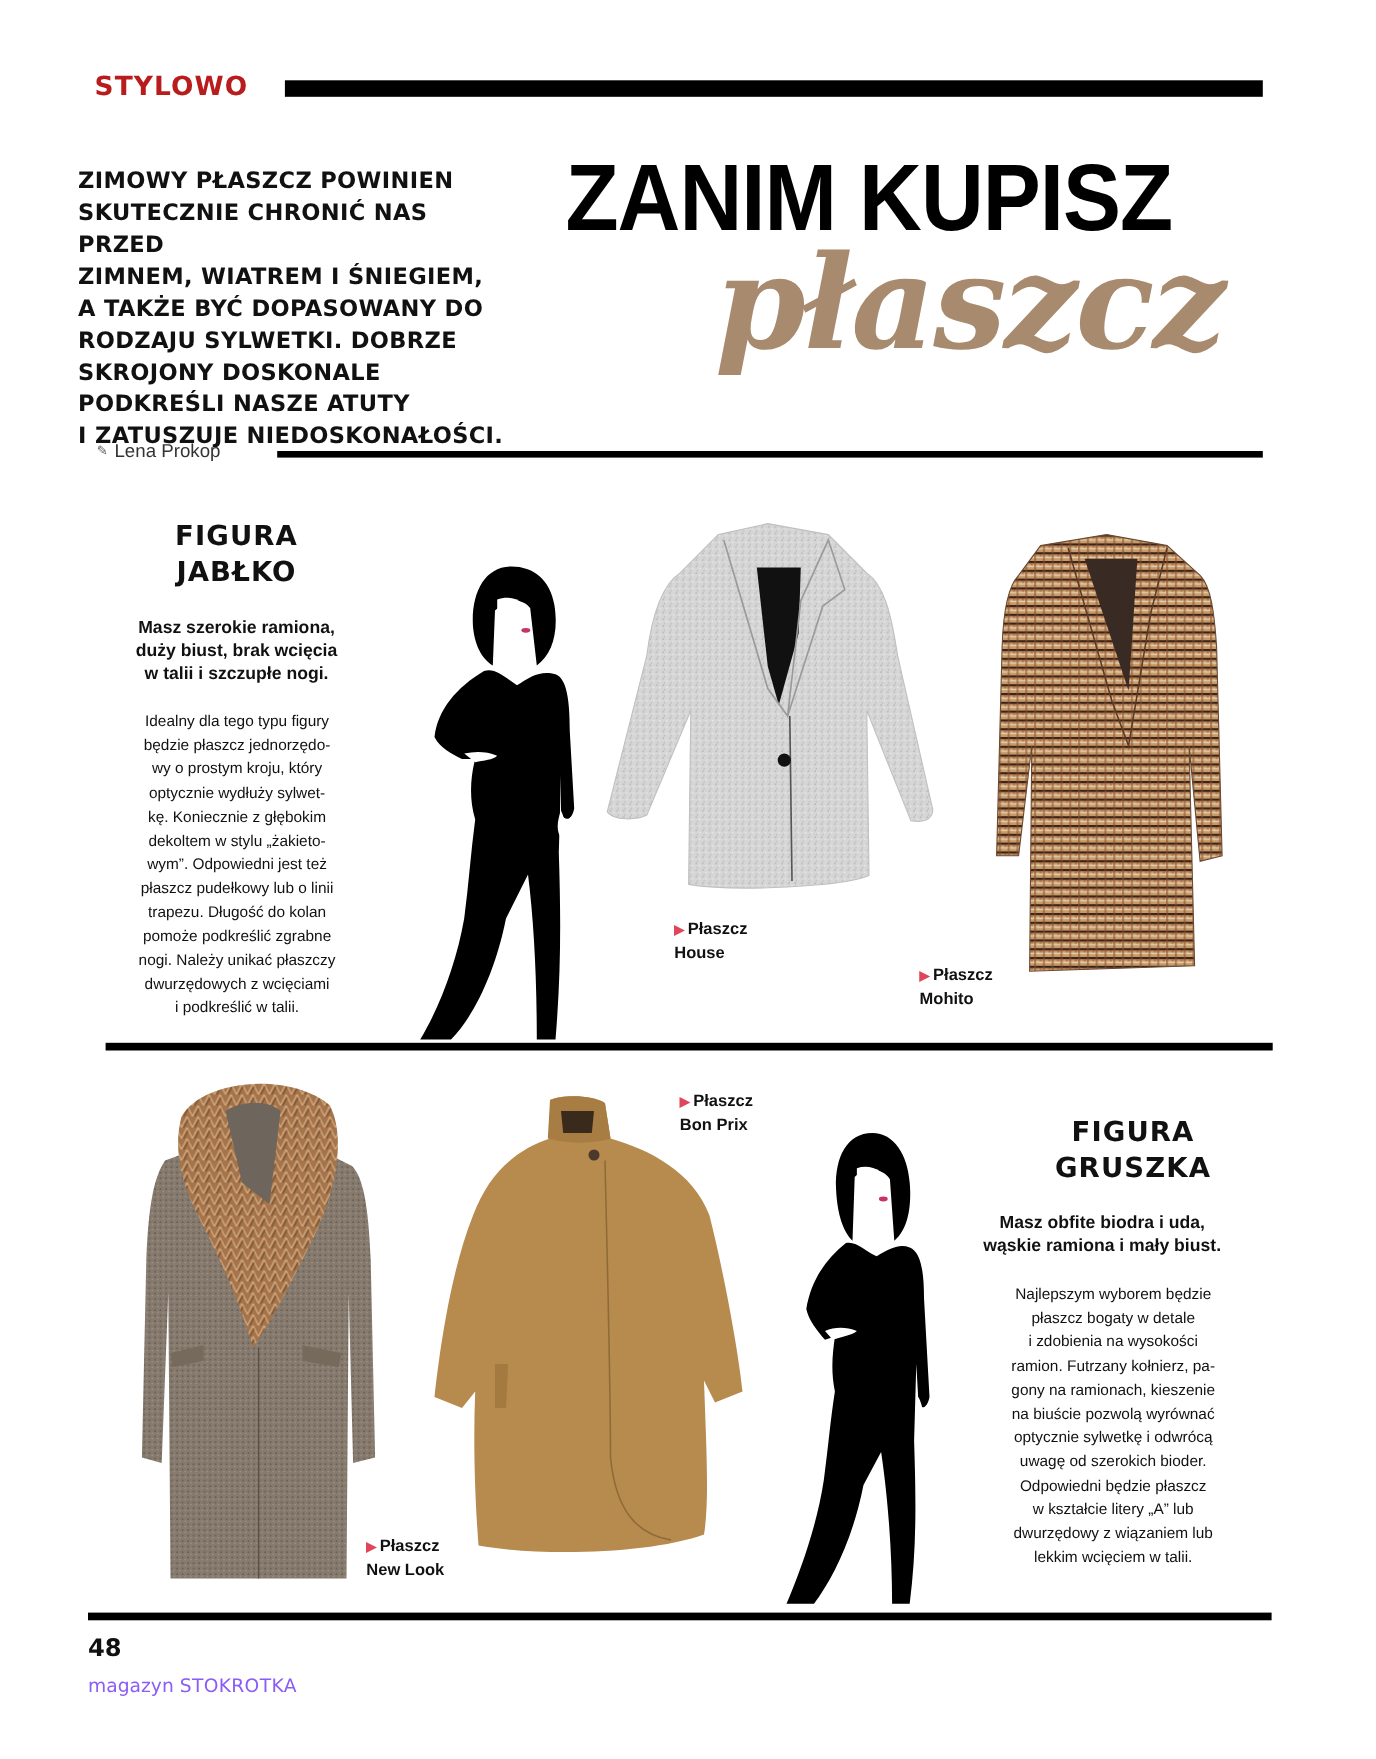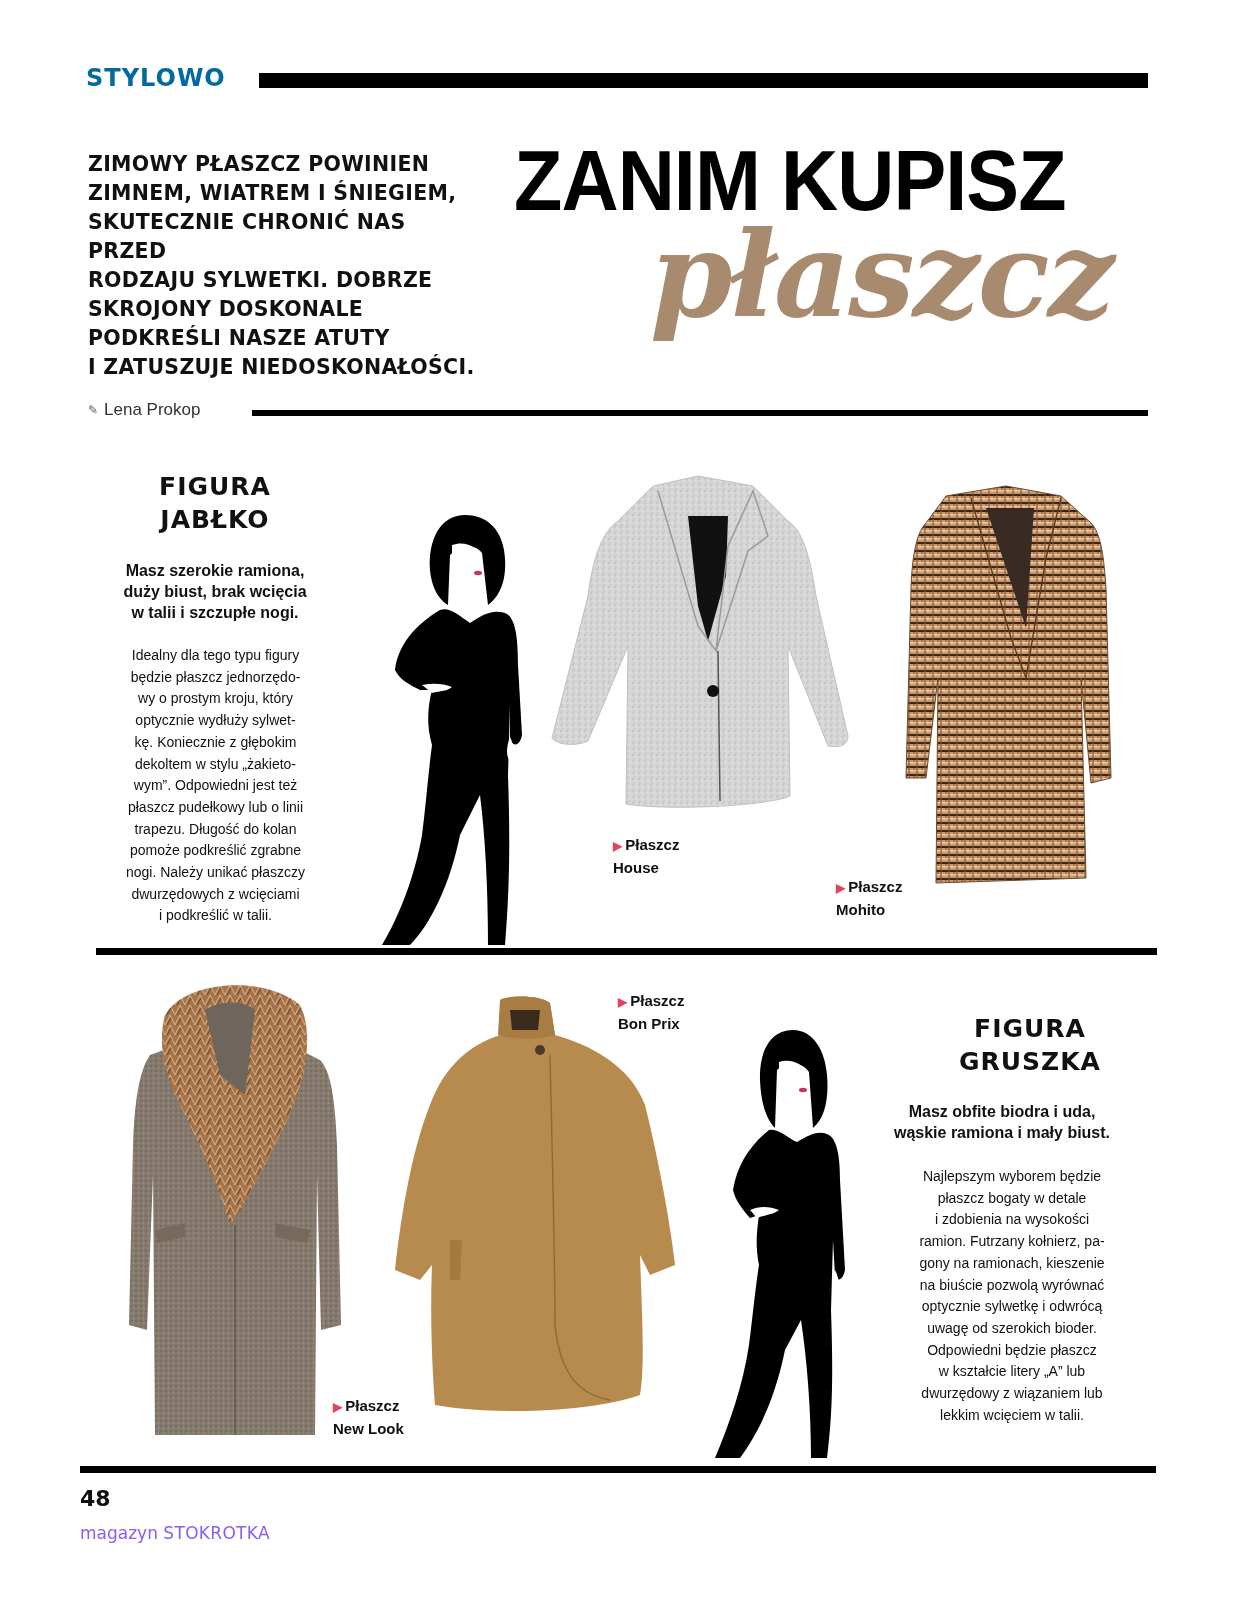--- a/index.html
+++ b/index.html
@@ -1,28 +1,28 @@
 <!DOCTYPE html>
 <html><head>
 <meta charset="utf-8">
 <style>
   * { box-sizing: border-box; margin: 0; padding: 0; }
   html, body { width: 1251px; height: 1599px; background: #ffffff; overflow: hidden; }
   body { position: relative; font-family: "DejaVu Sans", sans-serif; color: #111; }
   .abs { position: absolute; }
 
   
-  .section-label { left: 86px; top: 64px; font-family: "DejaVu Sans", sans-serif; font-weight: bold; font-size: 24px; letter-spacing: 1px; color: #0369a1; }
+  .section-label { left: 86px; top: 64px; font-family: "DejaVu Sans", sans-serif; font-weight: bold; font-size: 24px; letter-spacing: 1px; color: #b91c1c; }
   .rule { background: #000; }
   .rule-top { left: 259px; top: 73px; width: 889px; height: 15px; }
   .rule-mid { left: 252px; top: 410px; width: 896px; height: 6px; }
   .rule-sep { left: 96px; top: 948px; width: 1061px; height: 7px; }
   .rule-bottom { left: 80px; top: 1466px; width: 1076px; height: 7px; }
 
-  .lead { left: 88px; top: 150px; width: 400px; font-family: "DejaVu Sans", sans-serif; font-weight: bold; font-size: 20.5px; line-height: 29px; text-transform: uppercase; letter-spacing: 0.3px; color: #111; }
+  .lead { left: 71px; top: 150px; width: 400px; font-family: "DejaVu Sans", sans-serif; font-weight: bold; font-size: 20.5px; line-height: 29px; text-transform: uppercase; letter-spacing: 0.3px; color: #111; }
   .author { left: 88px; top: 400px; font-family: "Liberation Sans", sans-serif; font-size: 17px; color: #333; display: flex; align-items: center; gap: 6px; }
   .author .pen { font-size: 12px; color: #555; }
 
   .headline { left: 514px; top: 130px; font-family: "Liberation Sans", sans-serif; font-weight: bold; font-size: 86px; letter-spacing: -1px; line-height: 100px; color: #000; transform: scaleX(0.92); transform-origin: left top; white-space: nowrap; }
   .script { left: 650px; top: 210px; font-family: "DejaVu Serif", serif; font-style: italic; font-weight: bold; font-size: 118px; color: #a88b6e; line-height: 130px; letter-spacing: -2px; white-space: nowrap; }
 
   
   .fig-title { font-family: "DejaVu Sans", sans-serif; font-weight: bold; font-size: 25px; line-height: 33px; text-align: center; letter-spacing: 1px; color: #111; }
   .fig-desc-bold { font-family: Liberation Sans, sans-serif; font-weight: bold; font-size: 16px; line-height: 21px; text-align: center; color: #111; }
   .fig-body { font-family: "Liberation Sans", sans-serif; font-size: 14px; line-height: 21.7px; text-align: center; color: #111; }
@@ -53,22 +53,23 @@
   svg { display: block; }
 </style>
 </head>
 <body>
 
 <div class="abs section-label">STYLOWO</div>
 <div class="abs rule rule-top"></div>
 
 <div class="abs lead">
   <div>ZIMOWY PŁASZCZ POWINIEN</div>
+  <div>SKUTECZNIE CHRONIĆ NAS PRZED</div>
   <div>ZIMNEM, WIATREM I ŚNIEGIEM,</div>
-  <div>SKUTECZNIE CHRONIĆ NAS PRZED</div>
+  <div>A TAKŻE BYĆ DOPASOWANY DO</div>
   <div>RODZAJU SYLWETKI. DOBRZE</div>
   <div>SKROJONY DOSKONALE</div>
   <div>PODKREŚLI NASZE ATUTY</div>
   <div>I ZATUSZUJE NIEDOSKONAŁOŚCI.</div>
 </div>
 
 <div class="abs author">
   <span class="pen">✎</span>
   <span>Lena Prokop</span>
 </div>

